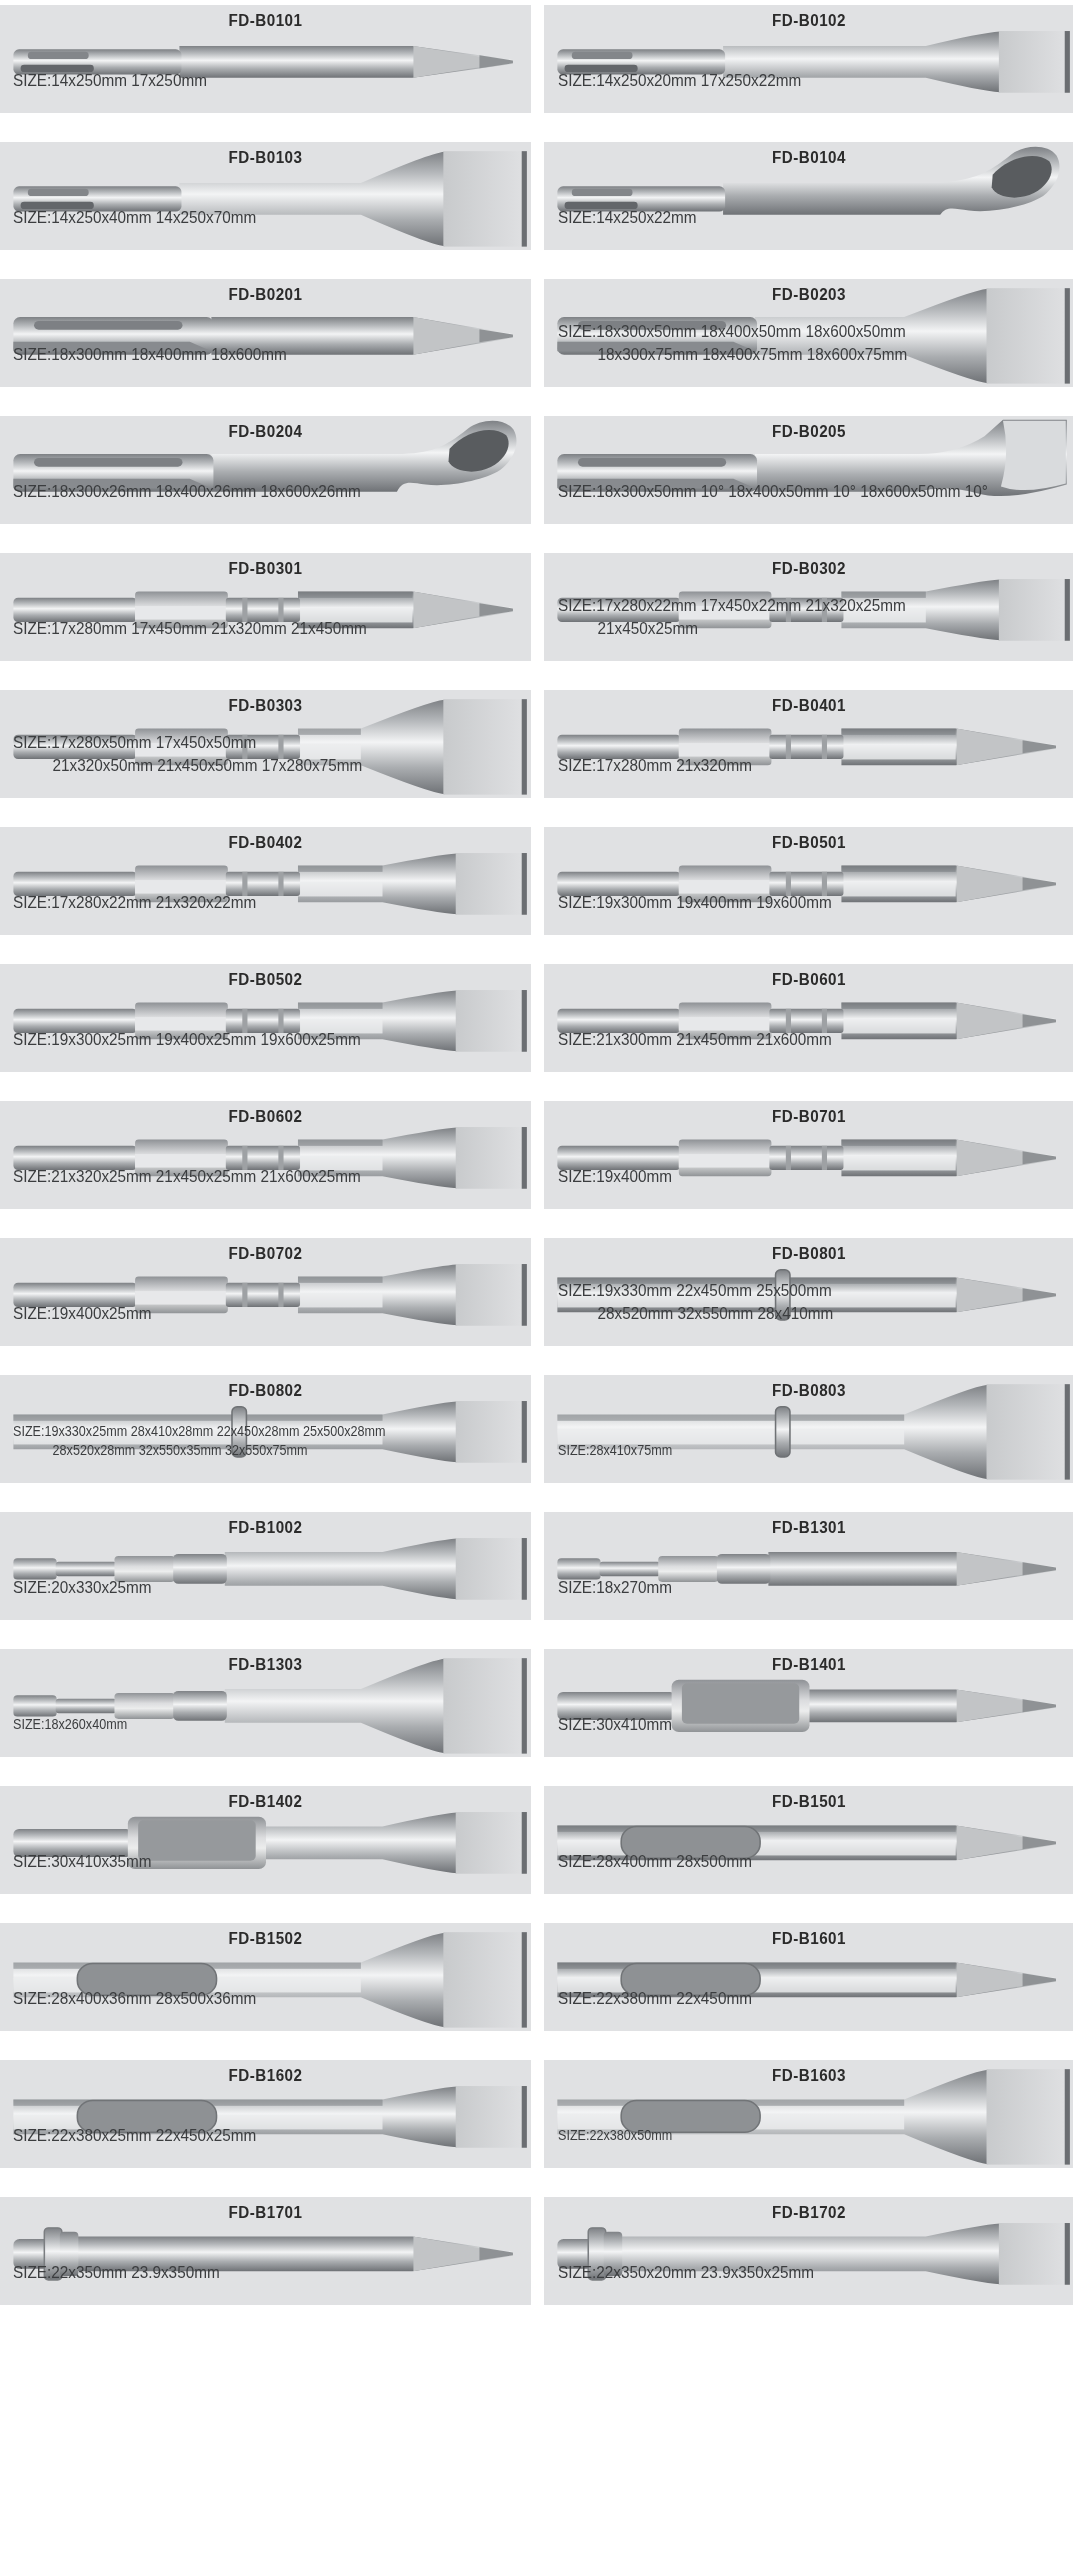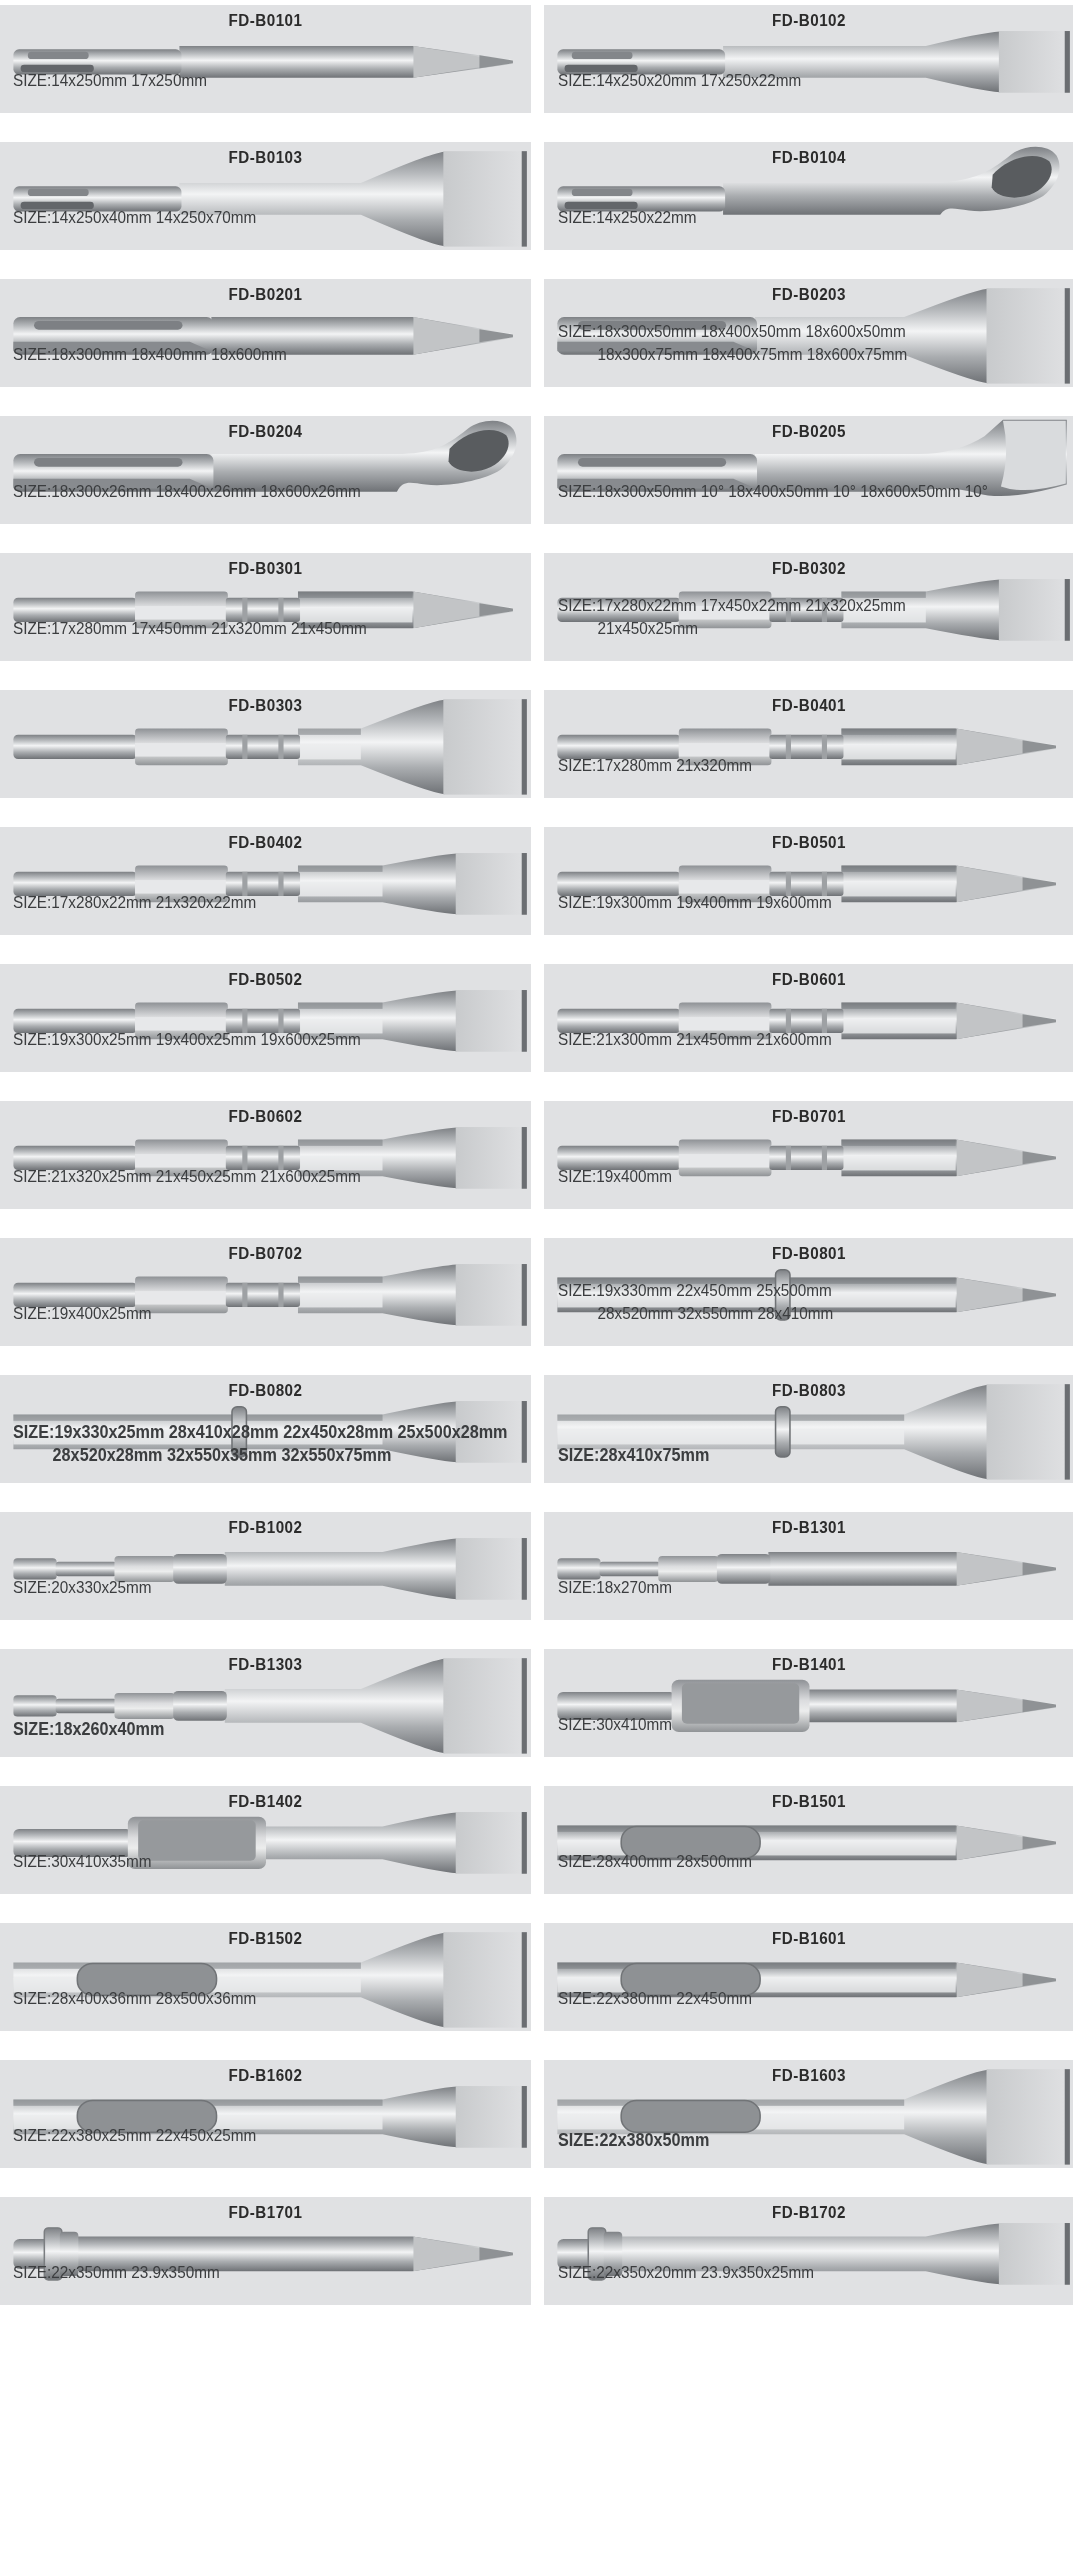--- a/index.html
+++ b/index.html
@@ -34,21 +34,21 @@
     position:absolute;left:0;top:0;width:100%;height:100%;
     z-index:1;display:block;
   }
   .sizes{
     position:absolute;left:13.4px;bottom:21px;
     font-size:17px;
     color:var(--size-color,#3b3d3f);
     line-height:1.32;
     z-index:2;
   }
-  .sizes.small{font-size:18px;bottom:15px;font-weight:bold;}
+  .sizes.small{font-size:14px;bottom:24px;}
   .sline{
     transform:scaleX(.9);transform-origin:left center;
     white-space:nowrap;
   }
   .cont{padding-left:44px;}
   .defs-holder{position:absolute;width:0;height:0;}
 </style>
 </head>
 <body style="--page-bg: #ffffff; --panel: #e0e1e3; --title-color: #2b2b2b; --size-color: #3b3d3f;">
 
@@ -232,20 +232,24 @@
         <rect x="1012" y="19" width="10" height="198" rx="0" fill="#6b6e72"></rect>
         <rect x="578" y="80" width="122" height="13" rx="0" fill="rgba(116,119,123,0.5)"></rect>
         <rect x="578" y="114" width="122" height="30" rx="0" fill="rgba(236,237,239,0.8)"></rect>
         <rect x="26" y="93" width="240" height="50" rx="9" fill="url(#gm)"></rect>
         <rect x="262" y="80" width="180" height="76" rx="7" fill="url(#gm2)"></rect>
         <rect x="262" y="110" width="180" height="28" rx="0" fill="#e7e8ea"></rect>
         <rect x="438" y="93" width="144" height="50" rx="6" fill="url(#gm)"></rect>
         <rect x="470" y="93" width="10" height="50" rx="0" fill="#9ea1a4"></rect>
         <rect x="540" y="93" width="10" height="50" rx="0" fill="#9ea1a4"></rect>
       </svg>
+      <div class="sizes">
+        <div class="sline">SIZE:17x280x50mm 17x450x50mm</div>
+        <div class="sline cont">21x320x50mm 21x450x50mm 17x280x75mm</div>
+      </div>
     </div>
     <div class="cell">
       <div class="code">FD-B0401</div>
       <svg class="art" viewBox="0 0 1030 224" preserveAspectRatio="none">
         <path d="M578 80 L800 80 L995 114 L995 122 L800 156 L578 156 Z" fill="url(#gm)"></path>
         <path d="M802 80 L995 118 L802 156 Z" fill="#c2c4c6"></path>
         <path d="M930 104 L995 115 L995 121 L930 131 Z" fill="#8f9295"></path>
         <rect x="578" y="80" width="222" height="13" rx="0" fill="rgba(116,119,123,0.5)"></rect>
         <rect x="578" y="114" width="222" height="30" rx="0" fill="rgba(236,237,239,0.8)"></rect>
         <rect x="26" y="93" width="240" height="50" rx="9" fill="url(#gm)"></rect>

